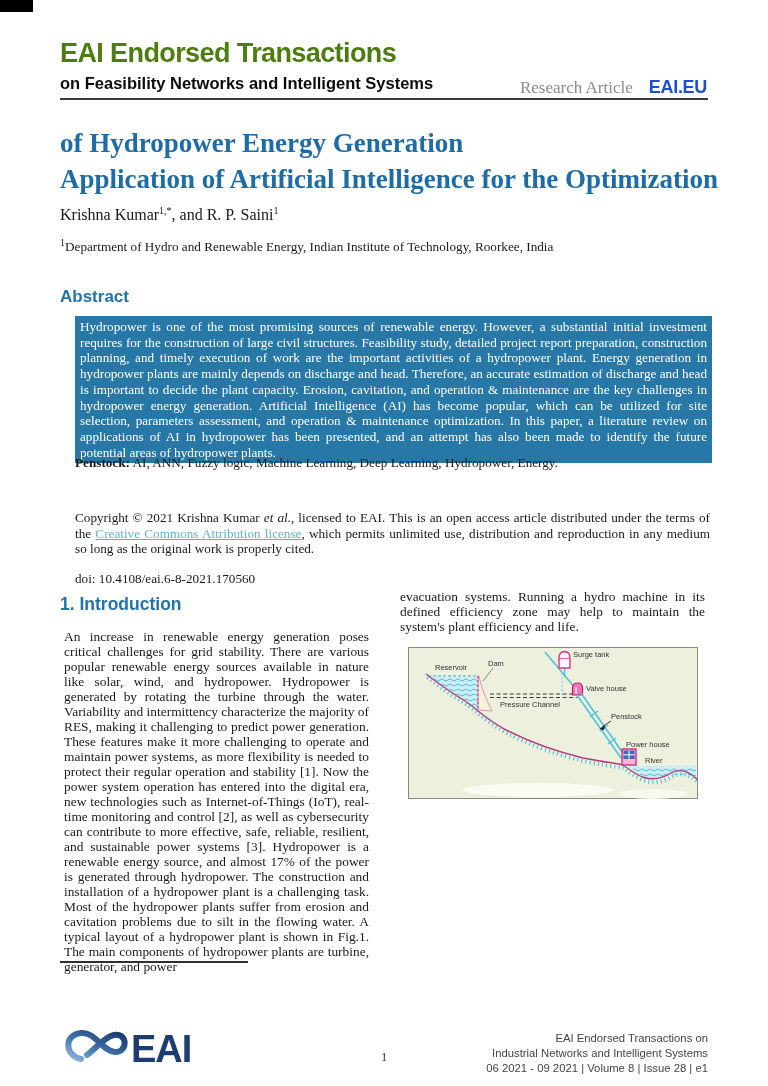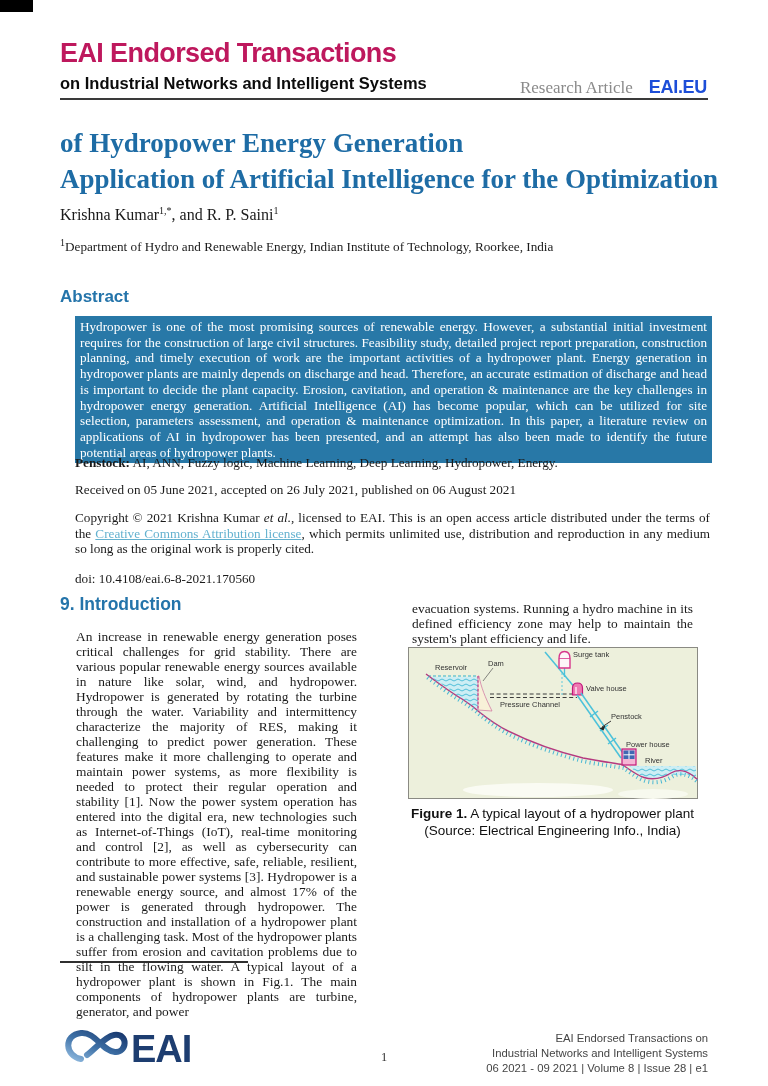--- a/index.html
+++ b/index.html
@@ -3,21 +3,21 @@
 <meta charset="utf-8">
 <style>
   html,body{margin:0;padding:0;background:#e8e8e8;}
   .page{position:relative;width:768px;height:1086px;background:#ffffff;overflow:hidden;
         font-family:"Liberation Serif",serif;color:#1a1a1a;}
   .abs{position:absolute;}
   .sans{font-family:"Liberation Sans",sans-serif;}
   
   .corner-mark{top:0;left:0;width:33px;height:12px;background:#000;}
   
-  .journal-name{top:38px;left:60px;font-size:27px;font-weight:bold;letter-spacing:-0.6px;color:#be185d;}
+  .journal-name{top:38px;left:60px;font-size:27px;font-weight:bold;letter-spacing:-0.6px;color:#4d7c0f;}
   .journal-sub{top:74px;left:60px;font-size:16.5px;font-weight:bold;color:#0c0c0c;}
   .header-right{top:77px;right:61px;white-space:nowrap;}
   .research-article{font-size:17px;color:#8a8a8a;}
   .brand{font-size:18px;font-weight:bold;color:#1d4ed8;margin-left:12px;letter-spacing:-0.3px;}
   .header-rule{top:98px;left:60px;width:648px;height:2px;background:#3a3a3a;}
   
   .paper-title{top:126px;left:60px;width:666px;font-size:27px;font-weight:bold;line-height:35.5px;color:#1e6ca5;}
   .authors{top:205px;left:60px;font-size:16px;}
   .authors sup,.affil sup,.footnote sup{font-size:10px;}
   .affil{top:237px;left:60px;font-size:13.2px;}
@@ -31,42 +31,42 @@
   .received{top:482px;}
   .copyright{top:510px;text-align:justify;}
   .doi{top:571px;}
   .cc-link{text-decoration:underline;cursor:pointer;}
   .italic{font-style:italic;}
   
   .col{width:313px;font-size:13.4px;line-height:15px;text-align:justify;}
   .left-col{top:597px;left:60px;}
   .right-col-p1{top:585px;left:396px;}
   .section-h{font-size:17.5px;font-weight:bold;color:#2474aa;margin:0 0 17px 0;text-align:left;}
-  .left-col p,.right-col-p1 p,.right-col-p2 p{margin:16px;}
+  .left-col p,.right-col-p1 p,.right-col-p2 p{margin:4px;}
   
   .footnote-rule{top:961px;left:60px;width:188px;height:2px;background:#2f2f2f;}
   .footnote{top:969px;left:60px;width:340px;font-size:12.5px;text-align:left;}
   
   .figure-wrap{top:647px;left:408px;width:290px;height:152px;}
   .fig-caption{top:805px;left:396px;width:313px;text-align:center;font-size:13.5px;line-height:17px;color:#111;}
   .right-col-p2{top:857px;left:396px;}
   
   .footer-logo{top:1023px;left:55px;width:138px;height:46px;}
   .page-num{top:1050px;left:0;width:768px;text-align:center;font-size:12.5px;color:#333;}
   .footer-right{top:1031px;right:60px;text-align:right;font-size:11.3px;line-height:14.8px;color:#454545;}
 </style>
 </head>
 <body>
 
 <div class="page">
 
   <div class="abs corner-mark"></div>
 
   <div class="abs journal-name sans">EAI Endorsed Transactions</div>
-  <div class="abs journal-sub sans">on Industrial Networks and Intelligent Systems</div>
+  <div class="abs journal-sub sans">on Feasibility Networks and Intelligent Systems</div>
   <div class="abs header-right">
     <span class="research-article">Research Article</span>
     <span class="brand sans">EAI.EU</span>
   </div>
   <div class="abs header-rule"></div>
 
   <div class="abs paper-title">
     <div>of Hydropower Energy Generation</div>
     <div>Application of Artificial Intelligence for the Optimization</div>
   </div>
@@ -76,28 +76,27 @@
   <div class="abs affil">
     <sup>1</sup><span>Department of Hydro and Renewable Energy, Indian Institute of Technology, Roorkee, India</span>
   </div>
 
   <div class="abs abstract-h sans">Abstract</div>
   <div class="abs abstract-box" id="abstract-box" style="background: rgb(40, 120, 167);">Hydropower is one of the most promising sources of renewable energy. However, a substantial initial investment requires for the construction of large civil structures. Feasibility study, detailed project report preparation, construction planning, and timely execution of work are the important activities of a hydropower plant. Energy generation in hydropower plants are mainly depends on discharge and head. Therefore, an accurate estimation of discharge and head is important to decide the plant capacity. Erosion, cavitation, and operation &amp; maintenance are the key challenges in hydropower energy generation. Artificial Intelligence (AI) has become popular, which can be utilized for site selection, parameters assessment, and operation &amp; maintenance optimization. In this paper, a literature review on applications of AI in hydropower has been presented, and an attempt has also been made to identify the future potential areas of hydropower plants.</div>
 
   <div class="abs meta keywords">
     <b>Penstock:</b><span> AI, ANN, Fuzzy logic, Machine Learning, Deep Learning, Hydropower, Energy.</span>
   </div>
-  <div class="abs meta received">Received on 05 June 2021, accepted on 26 July 2021, published on 06 August 2021</div>
   <div class="abs meta copyright">
     <span>Copyright © 2021 Krishna Kumar </span><span class="italic">et al.</span><span>, licensed to EAI. This is an open access article distributed under the terms of the </span><span class="cc-link" id="cc-link" style="color: rgb(99, 177, 207);">Creative Commons Attribution license</span><span>, which permits unlimited use, distribution and reproduction in any medium so long as the original work is properly cited.</span>
   </div>
   <div class="abs meta doi">doi: 10.4108/eai.6-8-2021.170560</div>
 
   <div class="abs col left-col">
-    <h2 class="section-h sans">9. Introduction</h2>
+    <h2 class="section-h sans">1. Introduction</h2>
     <p>An increase in renewable energy generation poses critical challenges for grid stability. There are various popular renewable energy sources available in nature like solar, wind, and hydropower. Hydropower is generated by rotating the turbine through the water. Variability and intermittency characterize the majority of RES, making it challenging to predict power generation. These features make it more challenging to operate and maintain power systems, as more flexibility is needed to protect their regular operation and stability [1]. Now the power system operation has entered into the digital era, new technologies such as Internet-of-Things (IoT), real-time monitoring and control [2], as well as cybersecurity can contribute to more effective, safe, reliable, resilient, and sustainable power systems [3]. Hydropower is a renewable energy source, and almost 17% of the power is generated through hydropower. The construction and installation of a hydropower plant is a challenging task. Most of the hydropower plants suffer from erosion and cavitation problems due to silt in the flowing water. A typical layout of a hydropower plant is shown in Fig.1. The main components of hydropower plants are turbine, generator, and power</p>
   </div>
   <div class="abs footnote-rule"></div>
 
   <div class="abs col right-col-p1">
     <p>evacuation systems. Running a hydro machine in its defined efficiency zone may help to maintain the system's plant efficiency and life.</p>
   </div>
 
   <div class="abs figure-wrap">
     <svg width="290" height="152" viewBox="0 0 290 152">
@@ -153,24 +152,20 @@
         <text x="80" y="19">Dam</text>
         <text x="165" y="10">Surge tank</text>
         <text x="178" y="44">Valve house</text>
         <text x="92" y="60">Pressure Channel</text>
         <text x="203" y="72">Penstock</text>
         <text x="218" y="100">Power house</text>
         <text x="237" y="116">River</text>
       </g>
     </svg>
   </div>
-  <div class="abs fig-caption sans">
-    <div><b>Figure 1.</b><span> A typical layout of a hydropower plant</span></div>
-    <div>(Source: Electrical Engineering Info., India)</div>
-  </div>
 
 
   <div class="abs footer-logo">
     <svg width="138" height="46" viewBox="0 0 138 46">
       <defs>
         <linearGradient id="swirlGrad" x1="0" y1="1" x2="1" y2="0">
           <stop offset="0" stop-color="#8fb9de"></stop>
           <stop offset="0.45" stop-color="#3f72a8"></stop>
           <stop offset="1" stop-color="#16356b"></stop>
         </linearGradient>

